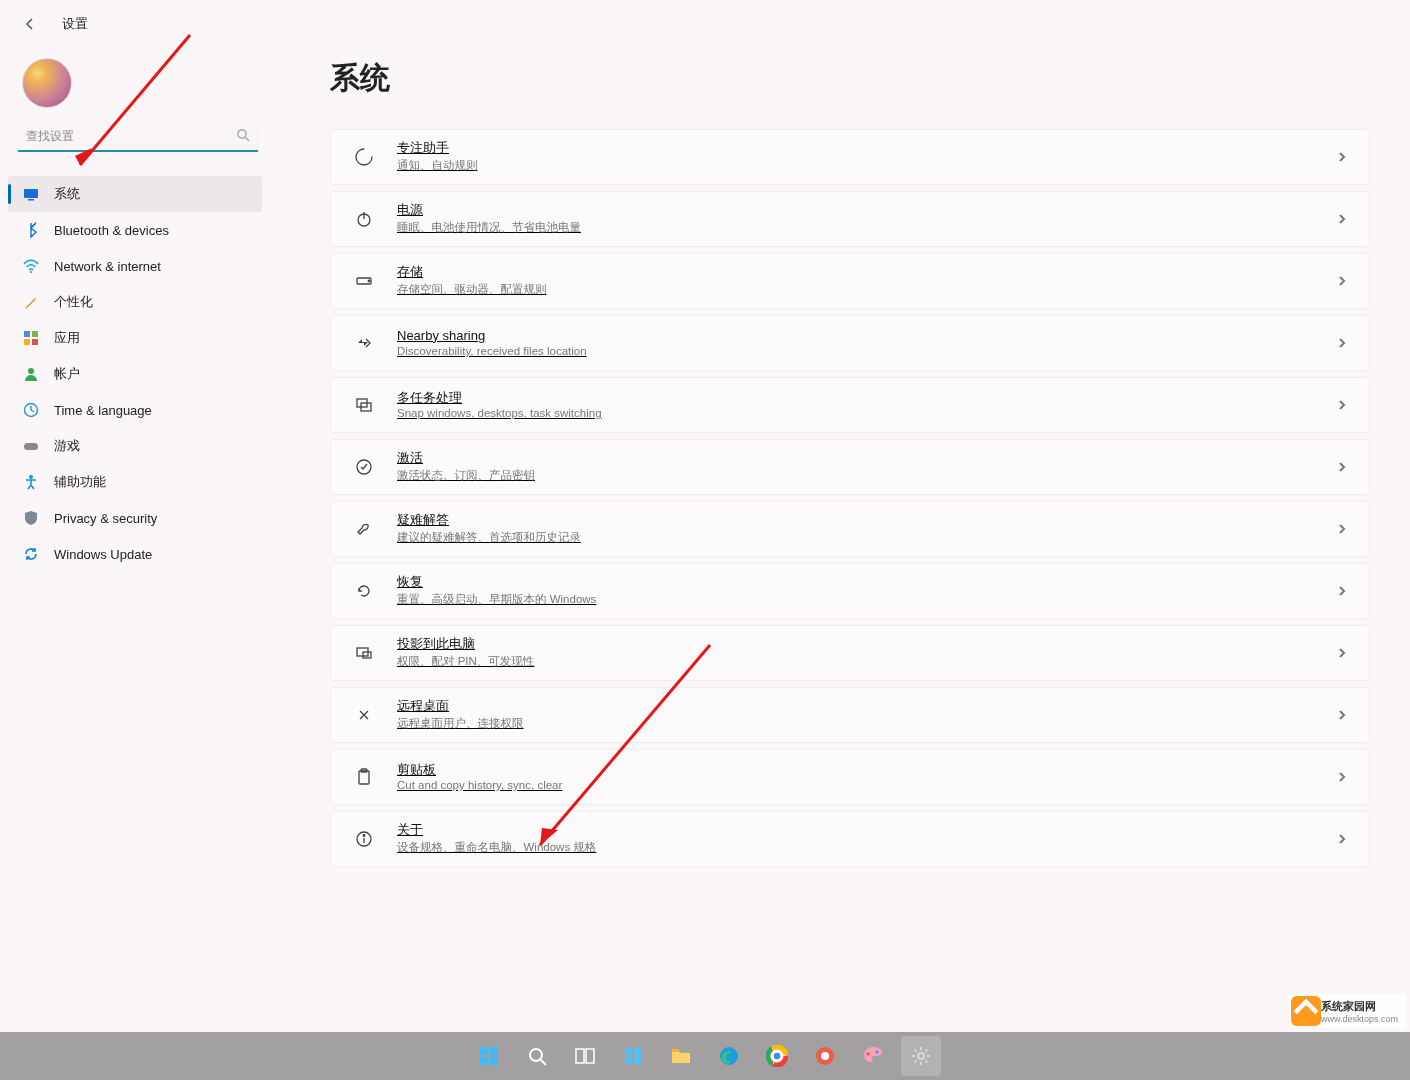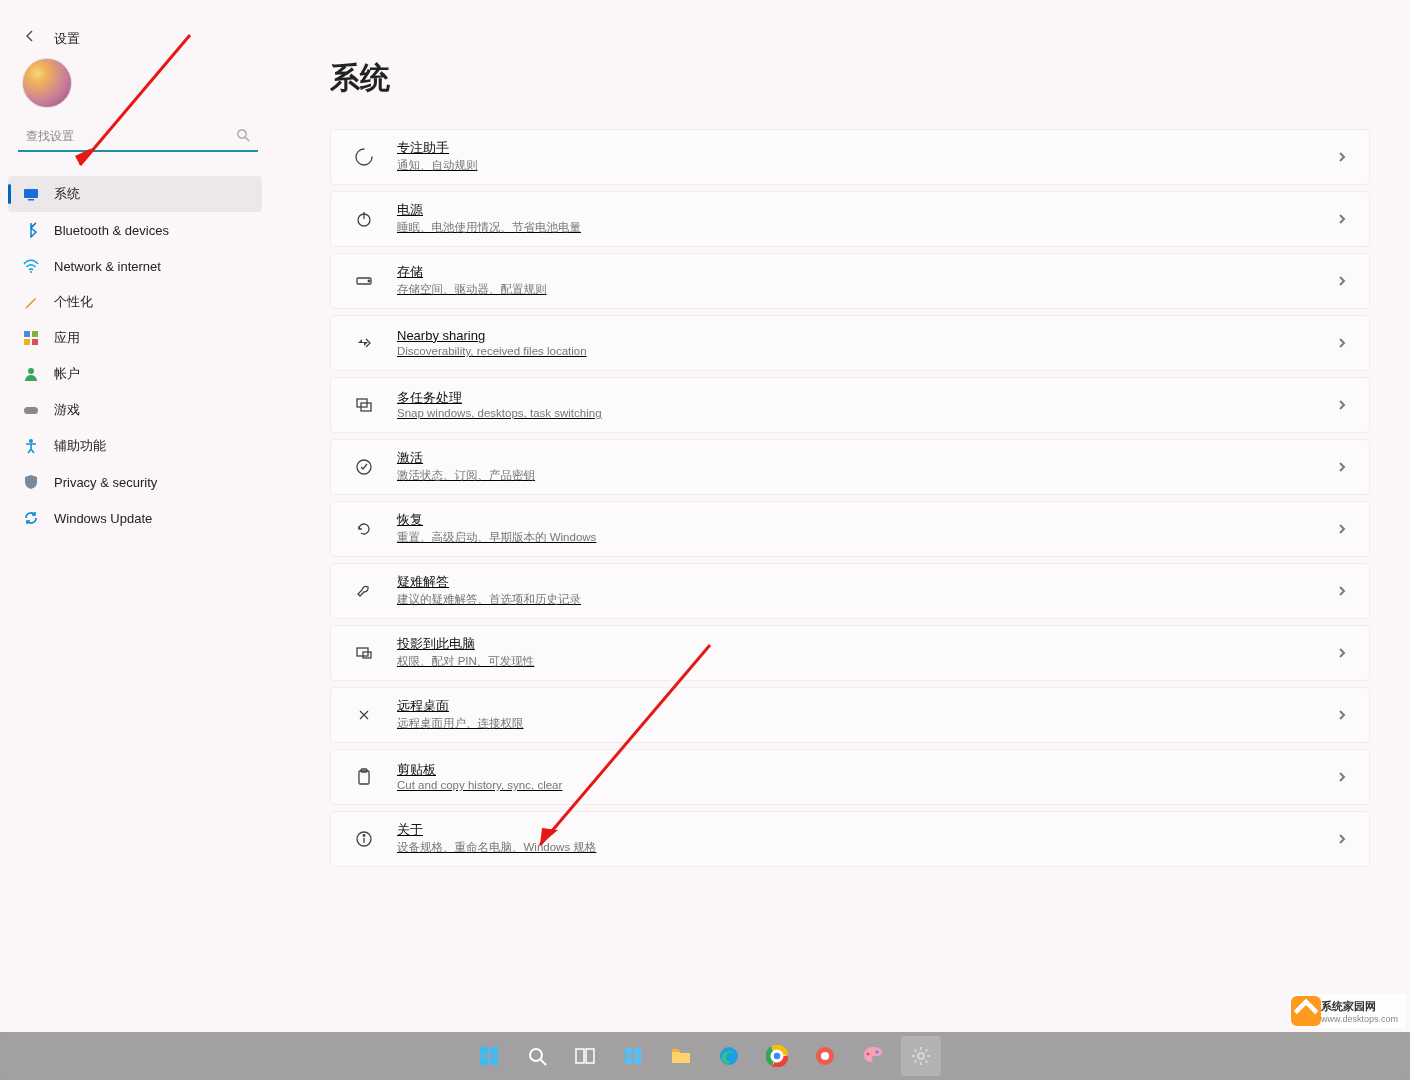--- a/index.html
+++ b/index.html
@@ -1,18 +1,18 @@
 <!DOCTYPE html>
 <html><head>
 <meta charset="utf-8">
 <style>
   * { box-sizing: border-box; margin: 0; padding: 0; font-family: "Segoe UI", "Microsoft YaHei", sans-serif; }
   html, body { width: 1410px; height: 1080px; background:#fbf7f8; overflow:hidden; }
   .app { position:relative; width:100%; height:100%; }
-  .header { display:flex; align-items:flex-end; height:48px; padding:0 18px; font-size:13px; color:#222; }
+  .header { display:flex; align-items:center; height:48px; padding:0 18px; font-size:13px; color:#222;gap:8px; }
   .back-btn { width:24px; height:24px; display:flex; align-items:center; justify-content:center; margin-right:12px; cursor:pointer; }
   .back-btn svg{width:12px;height:12px;stroke:#555;}
   .sidebar { position:absolute; top:48px; left:0; width:270px; padding:6px 8px 0 8px; }
   .avatar { width:50px; height:50px; border-radius:50%; margin:4px 0 14px 14px; background:radial-gradient(circle at 30% 30%, #f9d976 0%, #f0b15a 20%, #c97e9b 60%, #9a4f7a 100%); border:1px solid #ddd; }
   .search { width:240px; height:30px; margin-left:10px; display:flex; align-items:center; border-bottom:2px solid #1f8ea8; background:#faf6f7; padding:0 8px; font-size:12px; color:#888; }
   .search .icon{margin-left:auto;opacity:.6;}
   .nav { margin-top:24px; }
   .nav-item { height:36px; display:flex; align-items:center; padding:0 10px 0 14px; font-size:13px; color:#222; border-radius:4px; cursor:pointer; position:relative; }
   .nav-item.selected { background:#ece8e9; }
   .nav-item.selected::before{content:"";position:absolute;left:0;top:8px;bottom:8px;width:3px;border-radius:2px;background:#0067c0;}
@@ -118,20 +118,29 @@
             <svg viewBox="0 0 16 16">
               <circle cx="8" cy="5" r="3" fill="#3aa657"></circle>
               <path d="M2 15c0-3.3 2.7-6 6-6s6 2.7 6 6z" fill="#3aa657"></path>
             </svg>
           </span>
           <span>帐户</span>
         </div>
         <div class="nav-item">
           <span class="nico">
             <svg viewBox="0 0 16 16">
+              <circle cx="8" cy="8" r="6.5" fill="none" stroke="#2a93c7" stroke-width="1.4"></circle>
+              <path d="M8 4v4l3 2" fill="none" stroke="#2a93c7" stroke-width="1.4"></path>
+            </svg>
+          </span>
+          <span>Time &amp; language</span>
+        </div>
+        <div class="nav-item">
+          <span class="nico">
+            <svg viewBox="0 0 16 16">
               <rect x="1" y="5" width="14" height="7" rx="3.5" fill="#888"></rect>
             </svg>
           </span>
           <span>游戏</span>
         </div>
         <div class="nav-item">
           <span class="nico">
             <svg viewBox="0 0 16 16">
               <circle cx="8" cy="3" r="2" fill="#1a8fd6"></circle>
               <path d="M3 6h10M8 6v5m-3 4 3-4 3 4" fill="none" stroke="#1a8fd6" stroke-width="1.6"></path>
@@ -247,41 +256,41 @@
             <div class="t">激活</div>
             <div class="d">激活状态、订阅、产品密钥</div>
           </span>
           <span class="chev"><svg viewBox="0 0 10 10">
               <path d="M3 1l4 4-4 4"></path>
             </svg></span>
         </div>
         <div class="card">
           <span class="cico">
             <svg viewBox="0 0 20 20">
+              <path d="M14 6a4 4 0 0 0-6 3l-4 4 2 2 4-4a4 4 0 0 0 4-5z"></path>
+            </svg>
+          </span>
+          <span>
+            <div class="t">疑难解答</div>
+            <div class="d">建议的疑难解答、首选项和历史记录</div>
+          </span>
+          <span class="chev"><svg viewBox="0 0 10 10">
+              <path d="M3 1l4 4-4 4"></path>
+            </svg></span>
+        </div>
+        <div class="card">
+          <span class="cico">
+            <svg viewBox="0 0 20 20">
               <path d="M5 10a5 5 0 1 1 2 4"></path>
               <path d="M5 7v3h3"></path>
             </svg>
           </span>
           <span>
             <div class="t">恢复</div>
             <div class="d">重置、高级启动、早期版本的 Windows</div>
-          </span>
-          <span class="chev"><svg viewBox="0 0 10 10">
-              <path d="M3 1l4 4-4 4"></path>
-            </svg></span>
-        </div>
-        <div class="card">
-          <span class="cico">
-            <svg viewBox="0 0 20 20">
-              <path d="M14 6a4 4 0 0 0-6 3l-4 4 2 2 4-4a4 4 0 0 0 4-5z"></path>
-            </svg>
-          </span>
-          <span>
-            <div class="t">疑难解答</div>
-            <div class="d">建议的疑难解答、首选项和历史记录</div>
           </span>
           <span class="chev"><svg viewBox="0 0 10 10">
               <path d="M3 1l4 4-4 4"></path>
             </svg></span>
         </div>
         <div class="card">
           <span class="cico">
             <svg viewBox="0 0 20 20">
               <rect x="3" y="5" width="11" height="8"></rect>
               <rect x="9" y="9" width="8" height="6"></rect>

